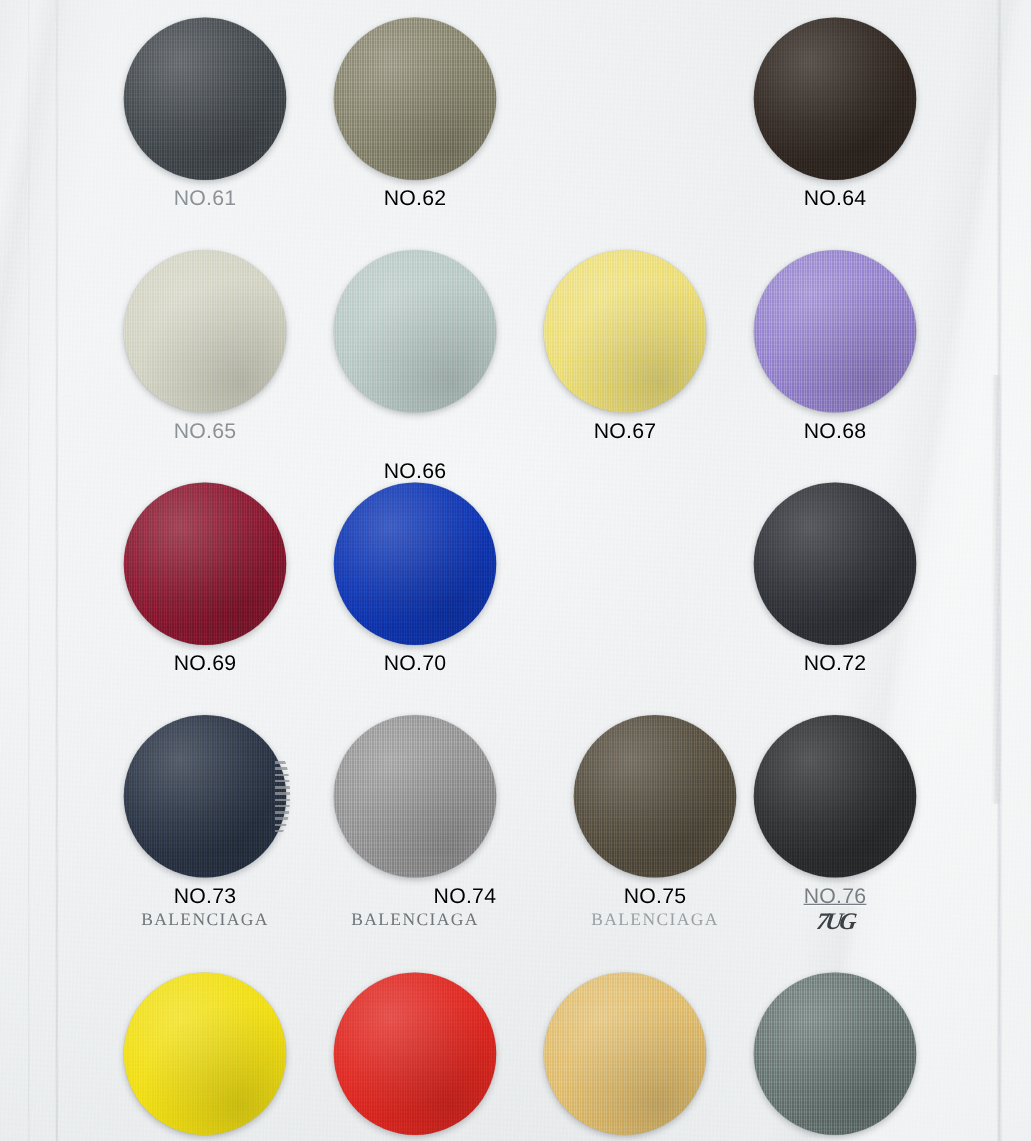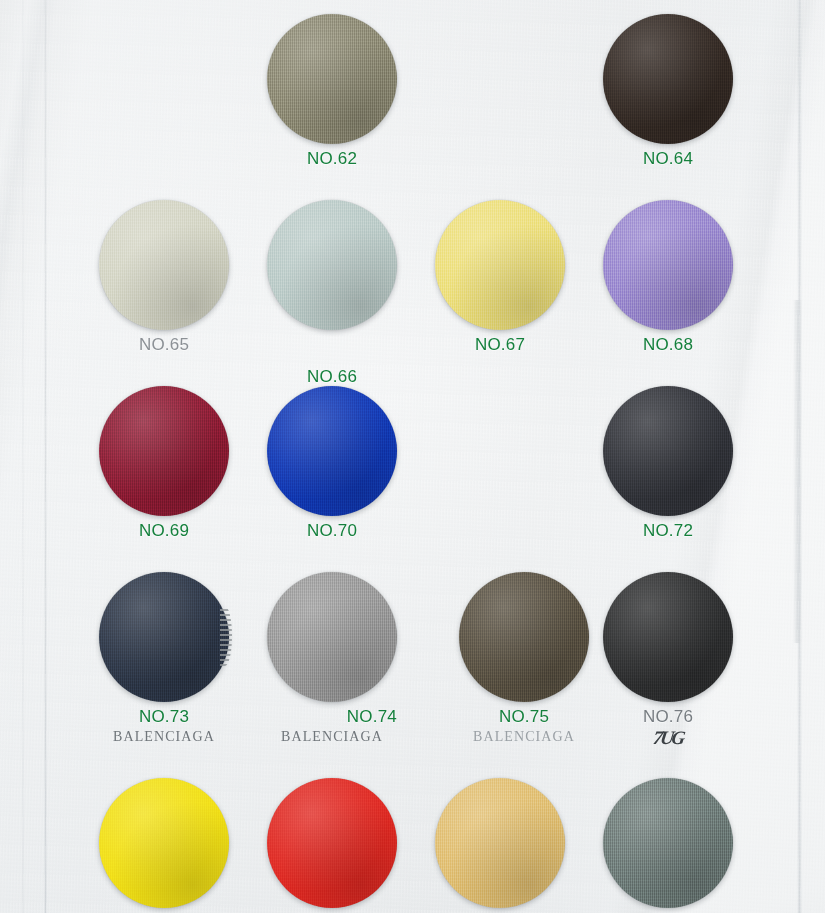--- a/index.html
+++ b/index.html
@@ -144,21 +144,21 @@
         rgba(40,48,62,0.0) 2px, rgba(40,48,62,0.0) 5px);
     border-radius: 0 60% 60% 0 / 0 50% 50% 0;
     pointer-events: none;
     opacity: 0.9;
   }
 
   .label {
     position: absolute;
     width: 100%;
     text-align: center;
-    color: #15803d;
+    color: #000000;
     font-size: 17px;
     letter-spacing: 0.2px;
     white-space: nowrap;
     text-shadow: 0 1px 0 rgba(255,255,255,0.6);
   }
   .label.faded { color: #8c9196; }
   .label.faded2 { color: #777d82; }
 
   .brand {
     position: absolute;
@@ -194,20 +194,24 @@
   <div class="paper-base"></div>
   <div class="fold-left2"></div>
   <div class="fold-left"></div>
   <div class="edge-right-shadow"></div>
   <div class="edge-right"></div>
   <div class="grain"></div>
   <div class="light-wash"></div>
   <div class="vignette"></div>
 
   <div id="grid">
+      <div class="swatch-cell" style="left: 99px; top: 14px; width: 130px;">
+        <div class="disc" title="NO.61" style="width: 130px; height: 130px; background: rgb(71, 77, 82);"></div>
+        <div class="label faded" style="top: 135px;">NO.61</div>
+      </div>
       <div class="swatch-cell" style="left: 267px; top: 14px; width: 130px;">
         <div class="disc" title="NO.62" style="width: 130px; height: 130px; background: rgb(141, 138, 116);"></div>
         <div class="label" style="top: 135px;">NO.62</div>
       </div>
       <div class="swatch-cell" style="left: 603px; top: 14px; width: 130px;">
         <div class="disc" title="NO.64" style="width: 130px; height: 130px; background: rgb(52, 42, 36);"></div>
         <div class="label" style="top: 135px;">NO.64</div>
       </div>
       <div class="swatch-cell" style="left: 99px; top: 200px; width: 130px;">
         <div class="disc" title="NO.65" style="width: 130px; height: 130px; background: rgb(213, 214, 198);"></div>
@@ -249,21 +253,21 @@
         <div class="label" style="top: 135px; text-align: right;">NO.74</div>
         <div class="brand" style="top: 157px;">BALENCIAGA</div>
       </div>
       <div class="swatch-cell" style="left: 459px; top: 572px; width: 130px;">
         <div class="disc" title="NO.75" style="width: 130px; height: 130px; background: rgb(90, 82, 67);"></div>
         <div class="label" style="top: 135px;">NO.75</div>
         <div class="brand dim" style="top: 157px;">BALENCIAGA</div>
       </div>
       <div class="swatch-cell" style="left: 603px; top: 572px; width: 130px;">
         <div class="disc" title="NO.76" style="width: 130px; height: 130px; background: rgb(47, 48, 49);"></div>
-        <div class="label faded2" style="top: 135px;">NO.76</div>
+        <div class="label faded2" style="top: 135px; text-decoration: underline;">NO.76</div>
         <div class="handmark" style="top: 155px;">7UG</div>
       </div>
       <div class="swatch-cell" style="left: 99px; top: 778px; width: 130px;">
         <div class="disc" title="" style="width: 130px; height: 130px; background: rgb(242, 224, 22);"></div>
       </div>
       <div class="swatch-cell" style="left: 267px; top: 778px; width: 130px;">
         <div class="disc" title="" style="width: 130px; height: 130px; background: rgb(224, 42, 35);"></div>
       </div>
       <div class="swatch-cell" style="left: 435px; top: 778px; width: 130px;">
         <div class="disc" title="" style="width: 130px; height: 130px; background: rgb(226, 192, 116);"></div>

